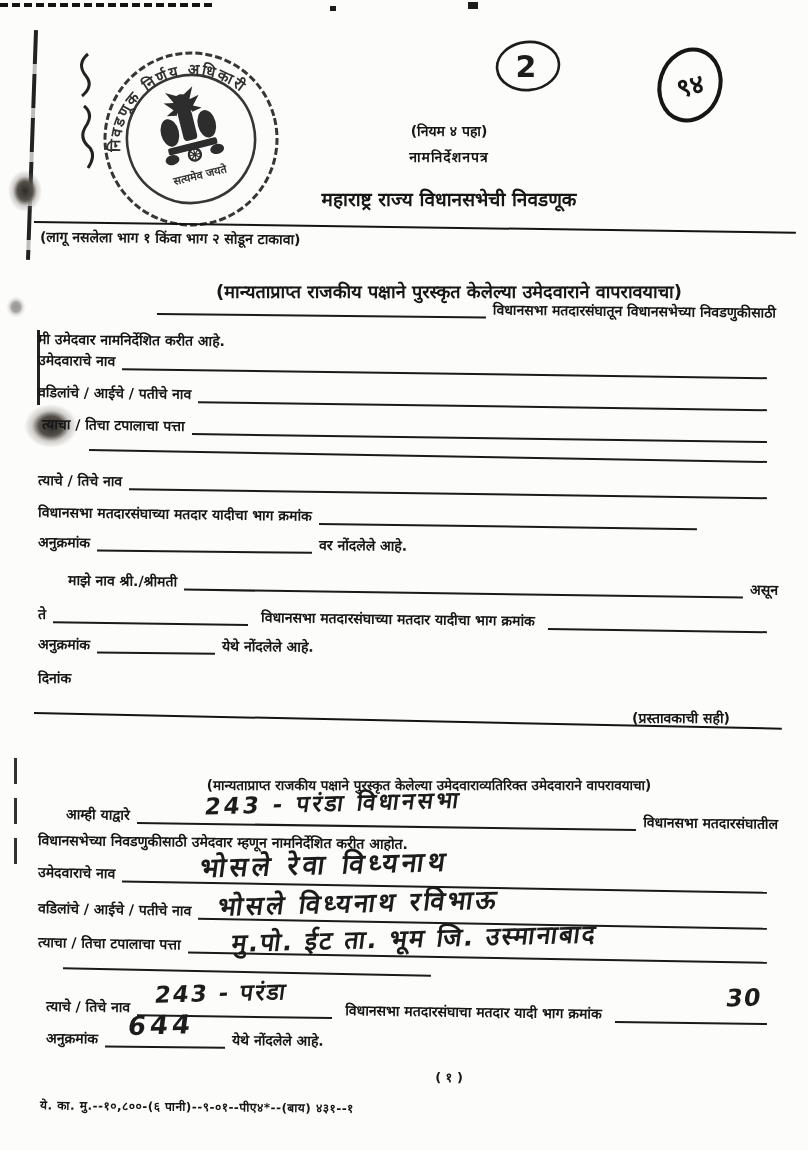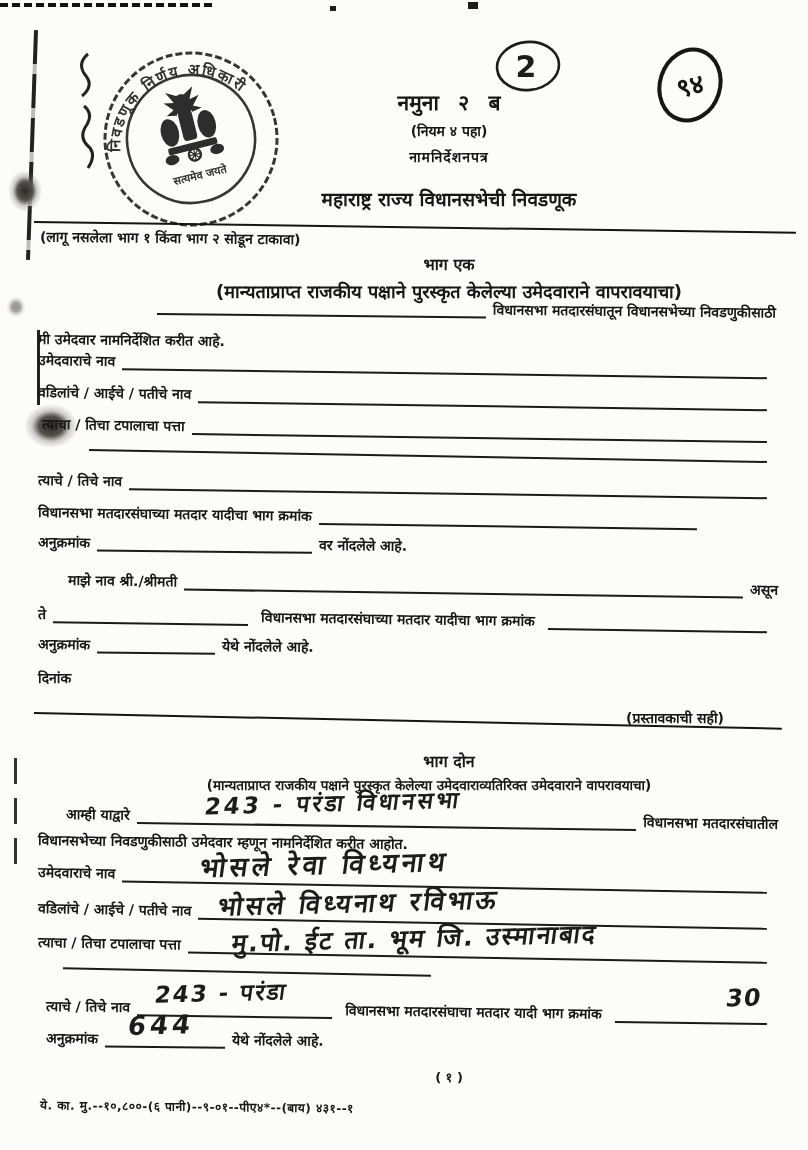--- a/index.html
+++ b/index.html
@@ -72,29 +72,27 @@
 
   <svg class="abs" style="top:36px;left:492px;" width="72" height="62" viewBox="0 0 72 62">
     <ellipse cx="36" cy="30" rx="31" ry="24" fill="none" stroke="#1c1c1c" stroke-width="2.6" transform="rotate(-6 36 30)"></ellipse>
     <text x="34" y="41" text-anchor="middle" font-size="30" font-weight="bold" fill="#1c1c1c">2</text>
   </svg>
   <svg class="abs" style="top:40px;left:650px;" width="80" height="88" viewBox="0 0 80 88">
     <ellipse cx="40" cy="45" rx="30" ry="36" fill="none" stroke="#161616" stroke-width="4" transform="rotate(18 40 45)"></ellipse>
     <text x="40" y="55" text-anchor="middle" font-size="26" font-weight="bold" fill="#161616" transform="rotate(-14 40 45)">९४</text>
   </svg>
 
-  <div class="center" style="top:88px;font-size:21px;word-spacing:12px;">नमुना २ ब</div>
   <div class="center" style="top:121px;font-size:14px;">(नियम ४ पहा)</div>
   <div class="center" style="top:147px;font-size:14px;letter-spacing:1px;">नामनिर्देशनपत्र</div>
   <div class="center" style="top:186px;font-size:19px;">महाराष्ट्र राज्य विधानसभेची निवडणूक</div>
 
   <div class="hr r08" style="top:221px;left:34px;width:762px;"></div>
   <div class="abs lbl r06" style="top:228px;left:40px;">(लागू नसलेला भाग १ किंवा भाग २ सोडून टाकावा)</div>
 
-  <div class="center" style="top:253px;font-size:16px;">भाग एक</div>
   <div class="center" style="top:279px;font-size:18px;">(मान्यताप्राप्त राजकीय पक्षाने पुरस्कृत केलेल्या उमेदवाराने वापरावयाचा)</div>
 
   <div class="row r06" style="top:296px;left:150px;right:32px;">
     <span class="uline"></span>
     <span class="sfx">विधानसभा मतदारसंघातून विधानसभेच्या निवडणुकीसाठी</span>
   </div>
   <div class="abs lbl r06" style="top:330px;left:38px;">मी उमेदवार नामनिर्देशित करीत आहे.</div>
 
   <div class="row r08" style="top:350px;left:38px;right:34px;">
     <span class="lbl">उमेदवाराचे नाव</span>
@@ -137,24 +135,23 @@
     <span class="mid">विधानसभा मतदारसंघाच्या मतदार यादीचा भाग क्रमांक</span>
     <span class="uline"></span>
   </div>
   <div class="row r06" style="top:634px;left:38px;right:380px;">
     <span class="lbl">अनुक्रमांक</span>
     <span class="uline fix" style="width:118px;"></span>
     <span class="sfx">येथे नोंदलेले आहे.</span>
   </div>
 
   <div class="abs lbl" style="top:668px;left:38px;">दिनांक</div>
-  <div class="abs lbl" style="top:708px;right:84px;text-align:right;">(प्रस्तावकाची सही)</div>
+  <div class="abs lbl" style="top:708px;right:78px;text-align:right;">(प्रस्तावकाची सही)</div>
   <div class="hr r12" style="top:712px;left:34px;width:748px;"></div>
 
-  <div class="center" style="top:750px;font-size:16px;">भाग दोन</div>
   <div class="center" style="top:776px;font-size:13.5px;left:80px;">(मान्यताप्राप्त राजकीय पक्षाने पुरस्कृत केलेल्या उमेदवाराव्यतिरिक्त उमेदवाराने वापरावयाचा)</div>
 
   <div class="row r08" style="top:804px;left:66px;right:30px;">
     <span class="lbl">आम्ही याद्वारे</span>
     <span class="uline"></span>
     <span class="sfx">विधानसभा मतदारसंघातील</span>
   </div>
   <div class="hand" style="top:786px;left:205px;font-size:23px;letter-spacing:3px;">243 - परंडा विधानसभा</div>
   <div class="abs lbl r06" style="top:832px;left:38px;">विधानसभेच्या निवडणुकीसाठी उमेदवार म्हणून नामनिर्देशित करीत आहोत.</div>
 

